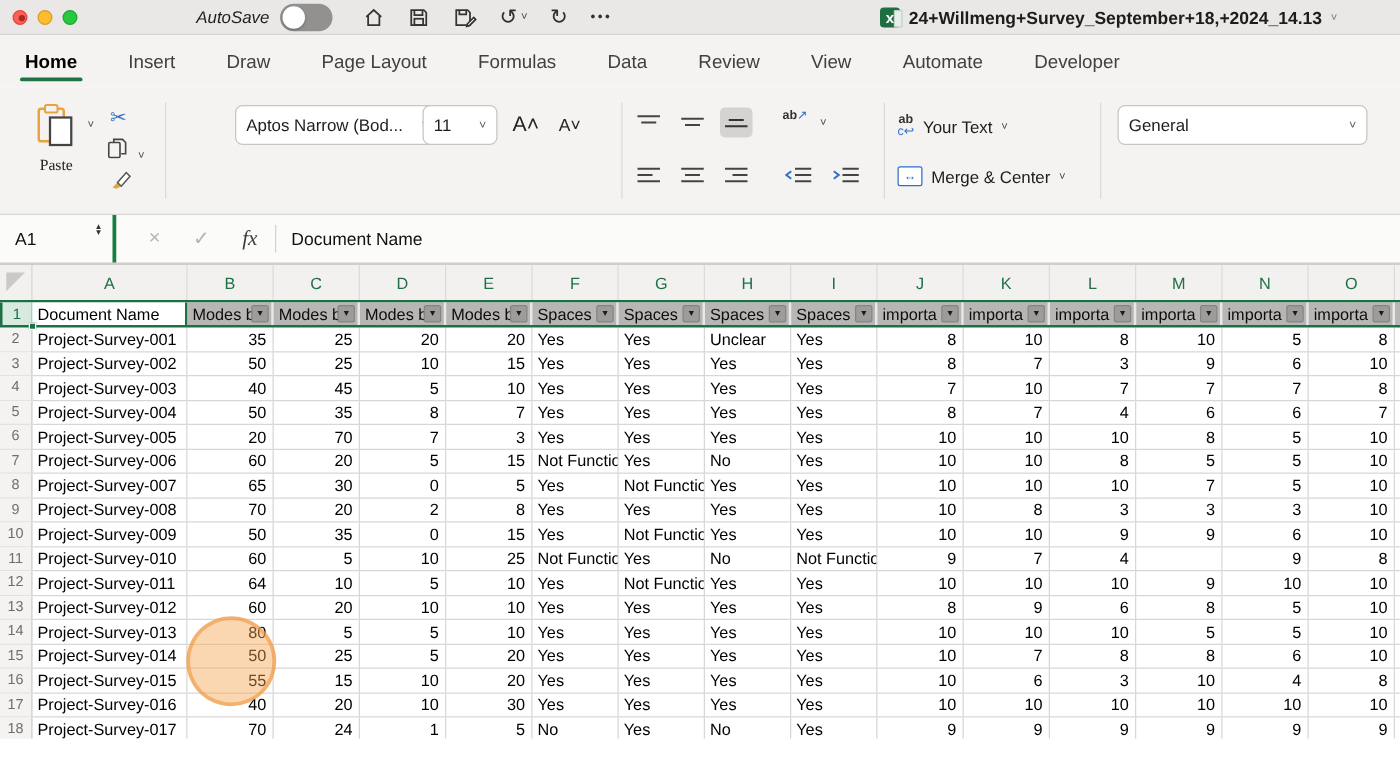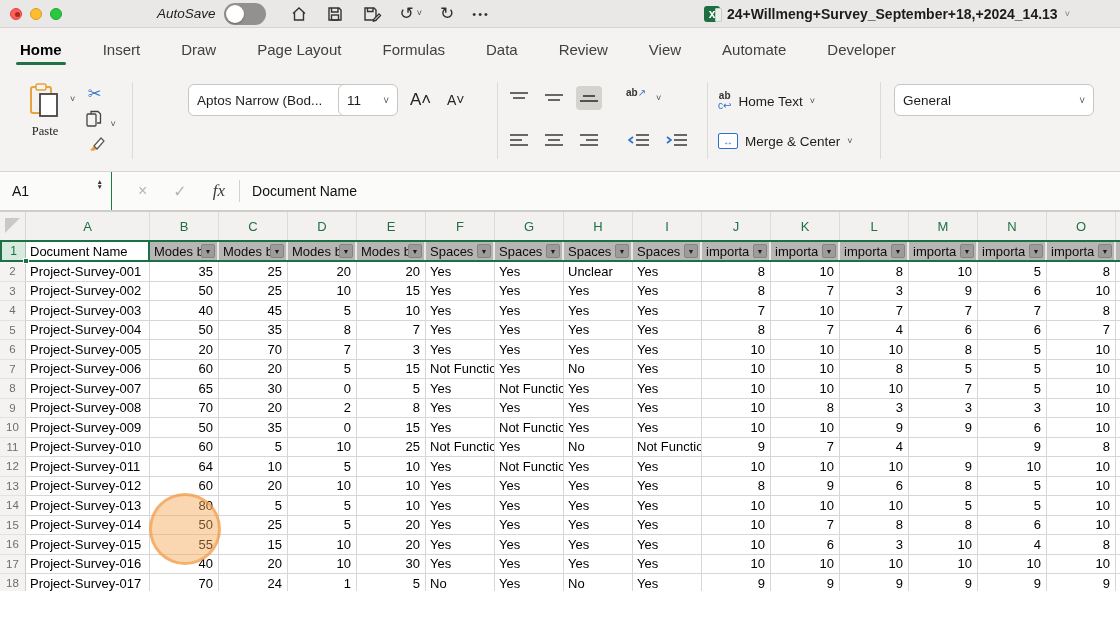--- a/index.html
+++ b/index.html
@@ -72,21 +72,21 @@
   .numsym { position:absolute; top:128px; font-size:16px; color:#1d1d1d; cursor:pointer; }
   .decbtn { position:absolute; top:126px; font-size:8.5px; line-height:1.2; color:#1d1d1d; text-align:center; cursor:pointer; }
   .decbtn .arr { color:#2e6fce; }
 
   
   .notif { height:35px; background:#fcf4da; border-bottom:1px solid #e6ddc3; display:flex; align-items:center; padding-left:30px; font-size:14.5px; color:#1b1b1b; }
   .notif .q { font-weight:700; margin-right:14px; }
 
   
   .fbar { position:relative; height:40px; background:#fbfbfa; border-bottom:2px solid #cfcdca; display:flex; align-items:center; }
-  .namebox { position:relative; width:112px; height:100%; border-right:1px solid #15803d; display:flex; align-items:center; padding-left:12px; font-size:14px; color:#111; cursor:text; }
+  .namebox { position:relative; width:93px; height:100%; border-right:3px solid #15803d; display:flex; align-items:center; padding-left:12px; font-size:14px; color:#111; cursor:text; }
   .spinner { position:absolute; right:8px; top:7px; display:flex; flex-direction:column; line-height:0.8; font-size:6.5px; color:#333; cursor:pointer; }
   .fbtn { font-size:16px; color:#b7b5b2; margin-left:26px; cursor:pointer; }
   .fx { font-family:"Liberation Serif",serif; font-style:italic; font-size:17px; color:#3c3c3c; margin-left:26px; cursor:pointer; }
   .fdivider { width:1px; height:22px; background:#d4d2cf; margin-left:14px; }
   .fcontent { margin-left:12px; font-size:14px; color:#111; cursor:text; }
 
   
   .grid-area { position:relative; height:379px; overflow:hidden; background:#fff; }
   .grow { display:grid; grid-template-columns:26px 124px repeat(15,69px); }
   .letters { height:28px; background:#f2f1f0; }
@@ -305,21 +305,21 @@
             <line x1="8" y1="12" x2="21" y2="12"></line>
           </g>
           <path d="M1 4 L5 7 L1 10" fill="none" stroke="#2e6fce" stroke-width="1.6"></path>
         </svg>
     </span>
 
     <div class="rsep" style="left:707px;"></div>
 
     <div class="wraprow" style="left:718px; top:21px;">
       <span class="icon-ab"><span>ab</span><br><span class="blue">c↩</span></span>
-      <span class="ribbon-label">Home Text</span>
+      <span class="ribbon-label">Your Text</span>
       <span class="chevs">˅</span>
     </div>
     <div class="wraprow" style="left:718px; top:63px;">
       <span style="width:20px; height:16px; border:1.5px solid #2e6fce; border-radius:2px; display:flex; align-items:center; justify-content:center; font-size:10px; color:#2e6fce; background:#fff;">
           <span>↔</span>
         </span>
       <span class="ribbon-label">Merge &amp; Center</span>
       <span class="chevs">˅</span>
     </div>
 

